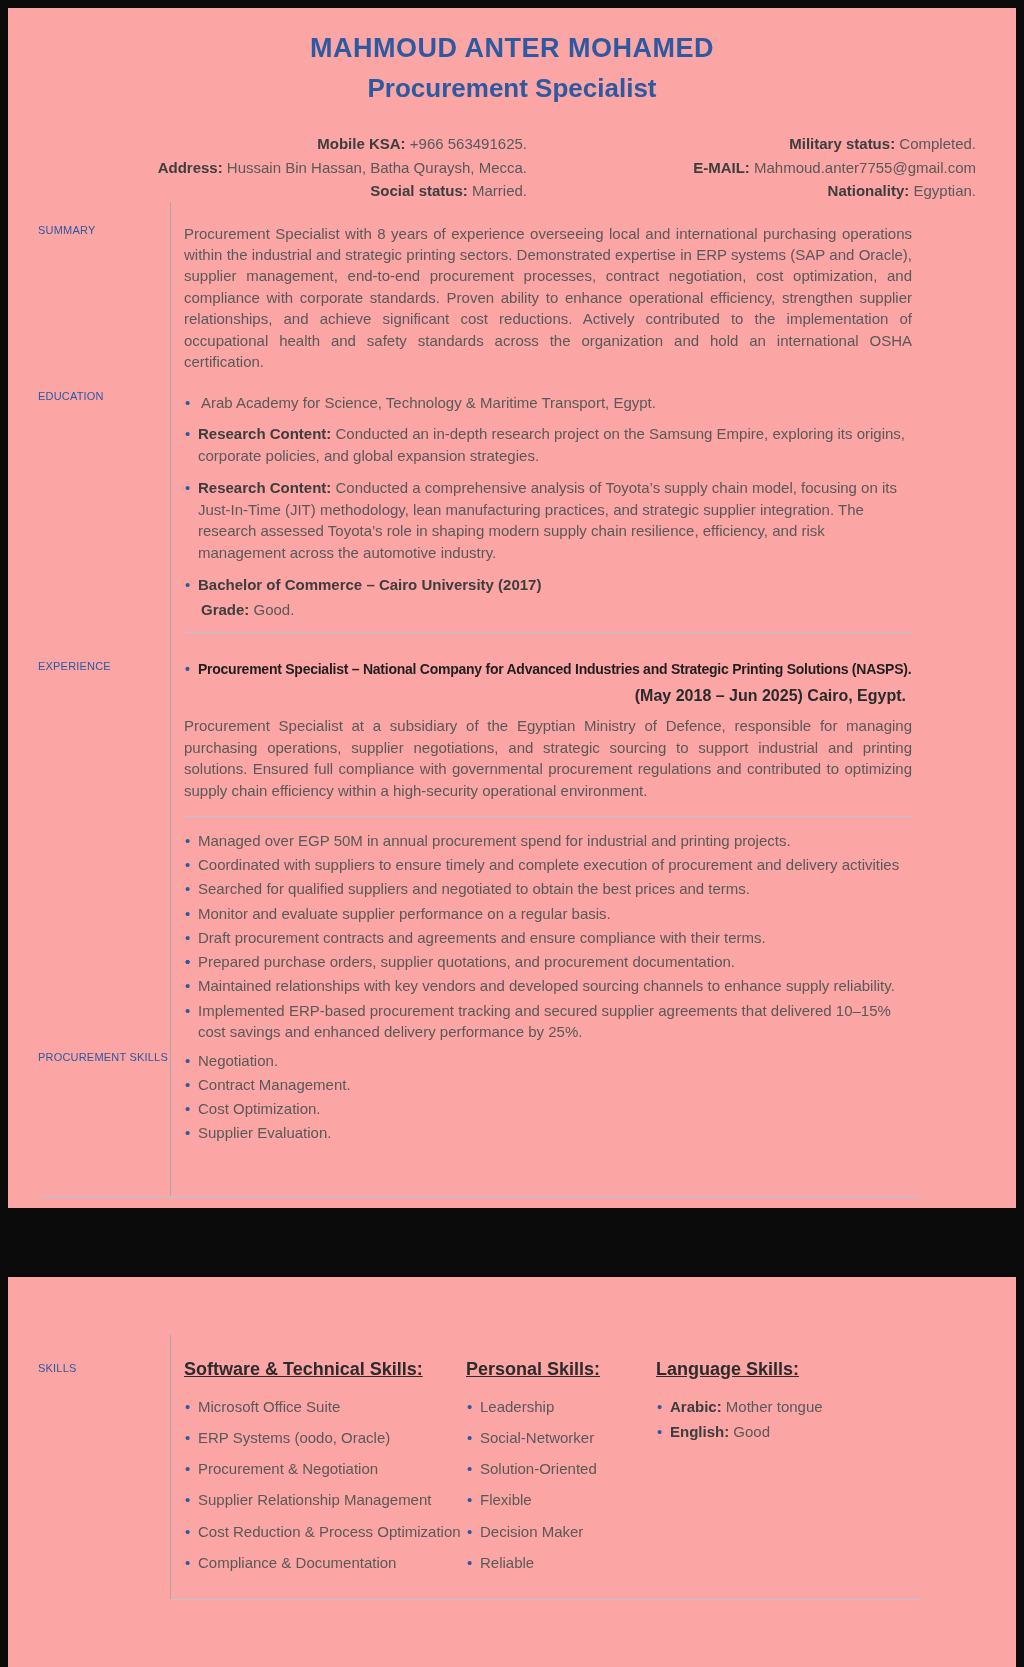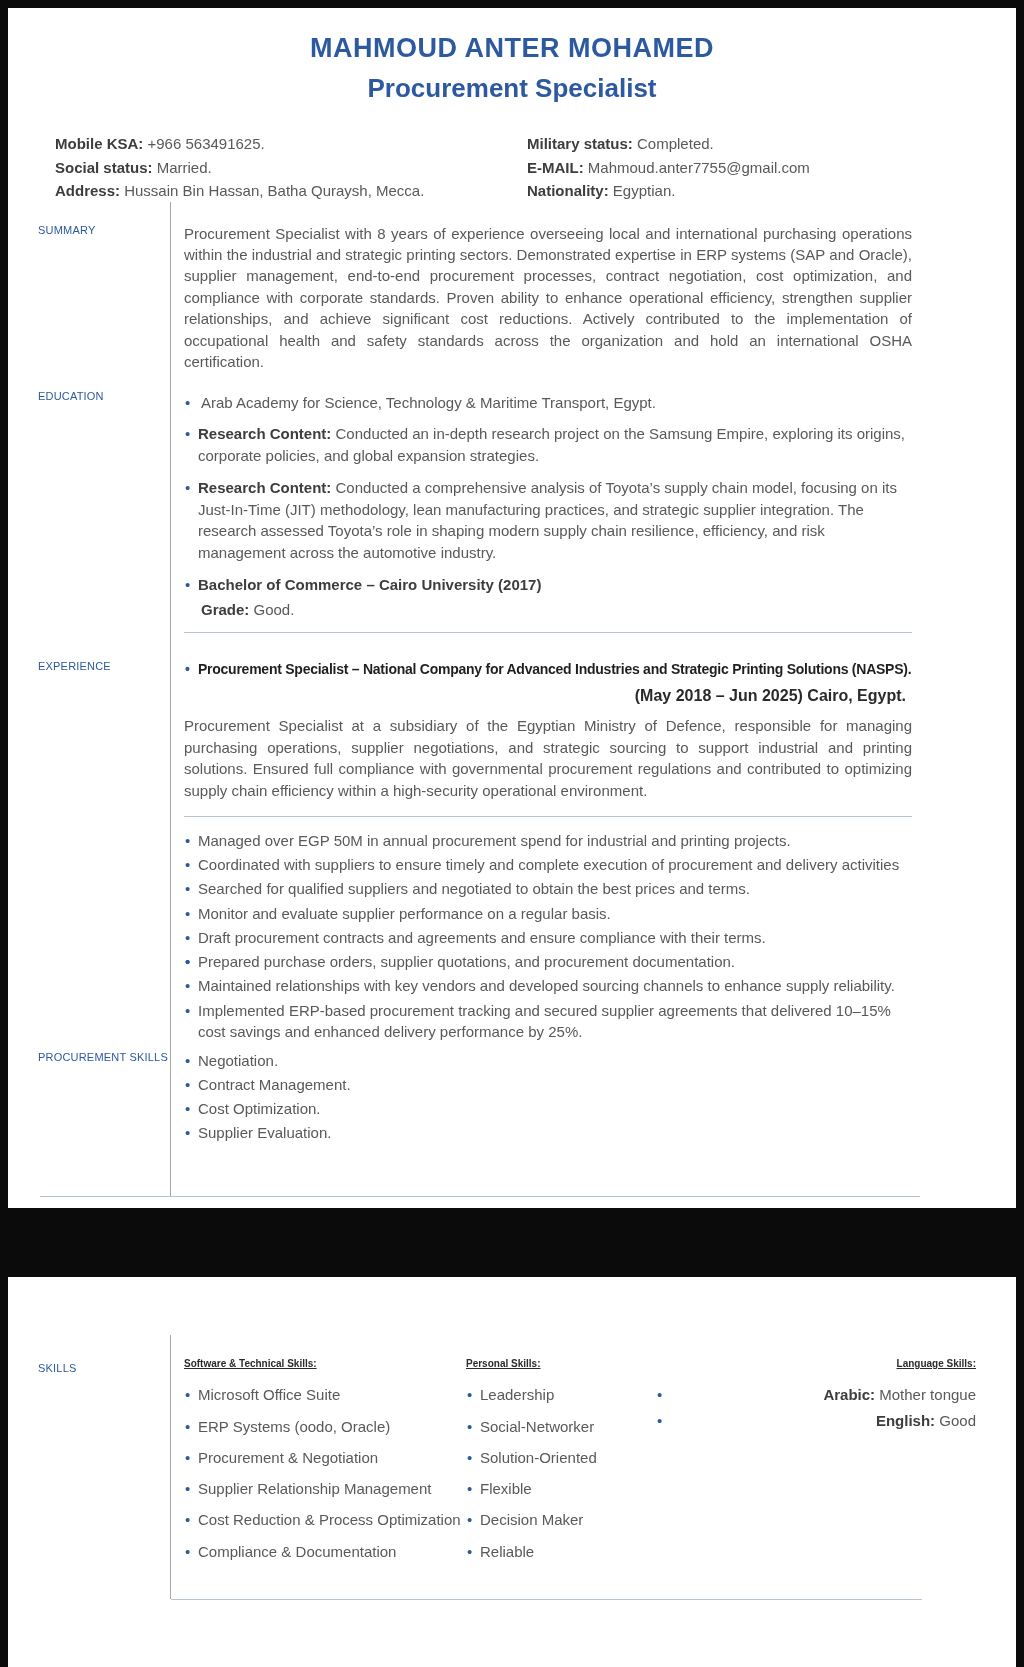--- a/index.html
+++ b/index.html
@@ -5,32 +5,32 @@
   * { margin:0; padding:0; box-sizing:border-box; }
   html,body { width:1024px; }
   body {
     background:#0b0b0b;
     font-family:"Liberation Sans", sans-serif;
     font-size:15px;
     color:var(--body,#595959);
     height:1667px;
     overflow:hidden;
   }
-  .page { width:1008px; margin-left:8px; background:#ffffff; position:relative; overflow:hidden; }
+  .page { width:1008px; margin-left:8px; background:#fca5a5; position:relative; overflow:hidden; }
   .page1 { margin-top:8px; height:1200px; }
   .gap   { height:30px; }
   .page2 { height:422px;margin-top:39px; }
 
   .name { text-align:center; color:var(--accent,#2c59a0); font-weight:bold;
           font-size:27px; padding-top:25px; letter-spacing:0.5px; }
   .doc-title { text-align:center; color:var(--accent,#2c59a0); font-weight:bold;
           font-size:26px; margin-top:9px; }
 
   .contact { display:flex; margin:29px 40px 0 47px; line-height:1.5; }
-  .contact-col { display:flex; flex-direction:column; gap:1px; }
+  .contact-col { display:flex; flex-direction:column; gap:1px;align-items:flex-end; }
   .contact-col.left { width:472px; }
   .contact-col.right { flex:1; }
   .lbl { font-weight:bold; color:var(--strong,#3d3d3d); }
   .val { color:var(--body,#595959); }
 
   .main { margin-top:20px; display:grid; grid-template-columns:162px 1fr; }
   .side { padding-left:30px; }
   .content { padding:0 104px 0 14px; line-height:1.43; }
   h2 { font-size:11px; color:var(--accent,#2c59a0); letter-spacing:0.2px; line-height:1.45; font-weight:normal; }
 
@@ -63,41 +63,41 @@
   .p1-endline  { position:absolute; left:32px;  right:96px; bottom:11px; }
   .p2-endline  { position:absolute; left:163px; right:94px; top:322px; }
   .p2-endline2 { position:absolute; left:163px; right:94px; bottom:5px; border-top-color:#c2cdd9; }
 
   .main2 { margin-top:58px; }
   .side.sec-skl h2 { margin-top:26px; }
   .content.sec-skl { padding-top:22px; padding-right:40px; }
   .skills-cols { display:flex; }
   .skill-col-0 { width:282px; }
   .skill-col-1 { width:190px; }
-  .skill-col-2 { flex:1;text-align:right; }
-  .skill-col-title { font-size:10px; font-weight:bold; text-decoration:underline;
+  .skill-col-2 { flex:1; }
+  .skill-col-title { font-size:18px; font-weight:bold; text-decoration:underline;
                      color:#2b2b2b; margin-bottom:13px; }
   .skill-item { margin-bottom:9.5px; }
   .skill-col-2 .skill-item { margin-bottom:4px; }
 </style>
 </head>
 <body style="--accent: #2c59a0; --body: #595959; --strong: #3d3d3d;">
 
 <div class="page page1">
   <div class="v-line v-line1"></div>
   <div class="endline p1-endline"></div>
 
   <h1 class="name">MAHMOUD ANTER MOHAMED</h1>
   <div class="doc-title">Procurement Specialist</div>
 
   <div class="contact">
     <div class="contact-col left" id="contact-left">
         <div class="contact-row"><span class="lbl">Mobile KSA:</span><span class="val"> +966 563491625.</span></div>
+        <div class="contact-row"><span class="lbl">Address:</span><span class="val"> Hussain Bin Hassan, Batha Quraysh, Mecca.</span></div>
         <div class="contact-row"><span class="lbl">Social status:</span><span class="val"> Married.</span></div>
-        <div class="contact-row"><span class="lbl">Address:</span><span class="val"> Hussain Bin Hassan, Batha Quraysh, Mecca.</span></div>
       </div>
     <div class="contact-col right" id="contact-right">
         <div class="contact-row"><span class="lbl">Military status:</span><span class="val"> Completed.</span></div>
         <div class="contact-row"><span class="lbl">E-MAIL:</span><span class="val"> Mahmoud.anter7755@gmail.com</span></div>
         <div class="contact-row"><span class="lbl">Nationality:</span><span class="val"> Egyptian.</span></div>
       </div>
   </div>
 
   <div class="main">
     <div class="side sec-sum">

